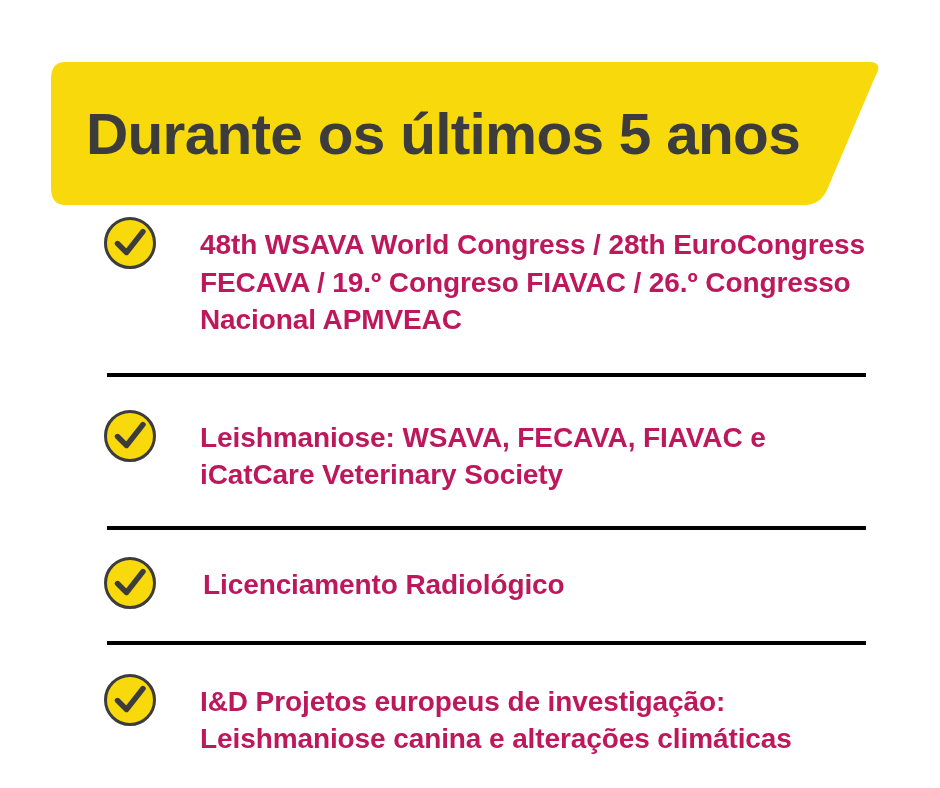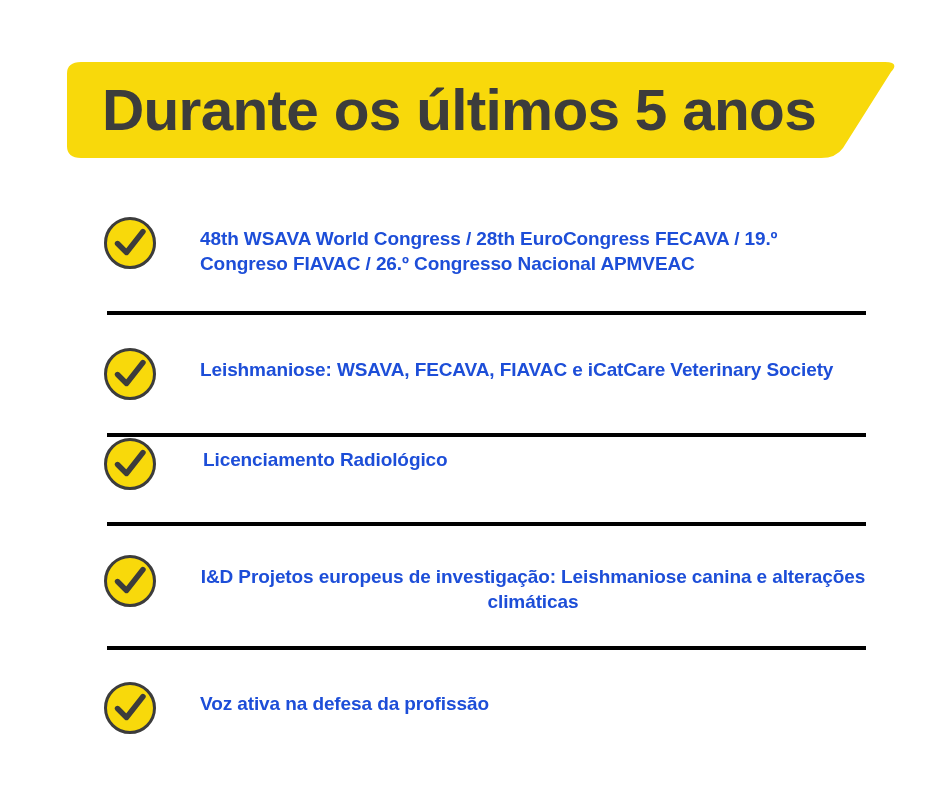--- a/index.html
+++ b/index.html
@@ -14,24 +14,24 @@
     height: 788px;
     position: relative;
     overflow: hidden;
     font-family: "Liberation Sans", "DejaVu Sans", sans-serif;
     -webkit-font-smoothing: antialiased;
   }
 
   
   .banner-wrap {
     position: absolute;
-    left: 67px;
+    left: 51px;
     top: 62px;
     width: 833px;
-    height: 96px;
+    height: 143px;
   }
   .banner-shape {
     position: absolute;
     inset: 0;
     width: 100%;
     height: 100%;
     display: block;
   }
   .banner-title {
     position: absolute;
@@ -68,41 +68,41 @@
   .check-icon {
     flex: 0 0 auto;
     width: 54px;
     height: 54px;
     margin-right: 0;
     display: block;
   }
   .check-icon svg { display: block; }
 
   .check-text {
-    color: #1d4ed8;
+    color: #be185d;
     font-family: "Liberation Sans Narrow", "Liberation Sans", "DejaVu Sans Condensed", sans-serif;
-    font-size: 19px;
+    font-size: 28px;
     font-weight: 700;
     line-height: 1.34;
     letter-spacing: -0.1px;
     margin: 0;
     padding-top: 10px;
     max-width: 672px;
   }
 
   
   .row-1 .check-text { margin-left: 43px; }
   .row-2 .check-text { margin-left: 43px; }
   .row-3 .check-text { margin-left: 46px; }
-  .row-4 .check-text { margin-left: 43px; text-align: center; }
+  .row-4 .check-text { margin-left: 43px; }
   .row-5 .check-text { margin-left: 43px; }
 
   .row-1 { padding-top: 20px; }
   .row-2 { padding-top: 32px; }
-  .row-3 { }
+  .row-3 { padding-top: 26px; }
   .row-4 { padding-top: 28px; }
   .row-5 { padding-top: 31px; }
 
   .divider {
     height: 4px;
     background: #000000;
     margin: 0 0 0 107px;
     width: 759px;
   }
   .div-1 { margin-top: 34px; }

